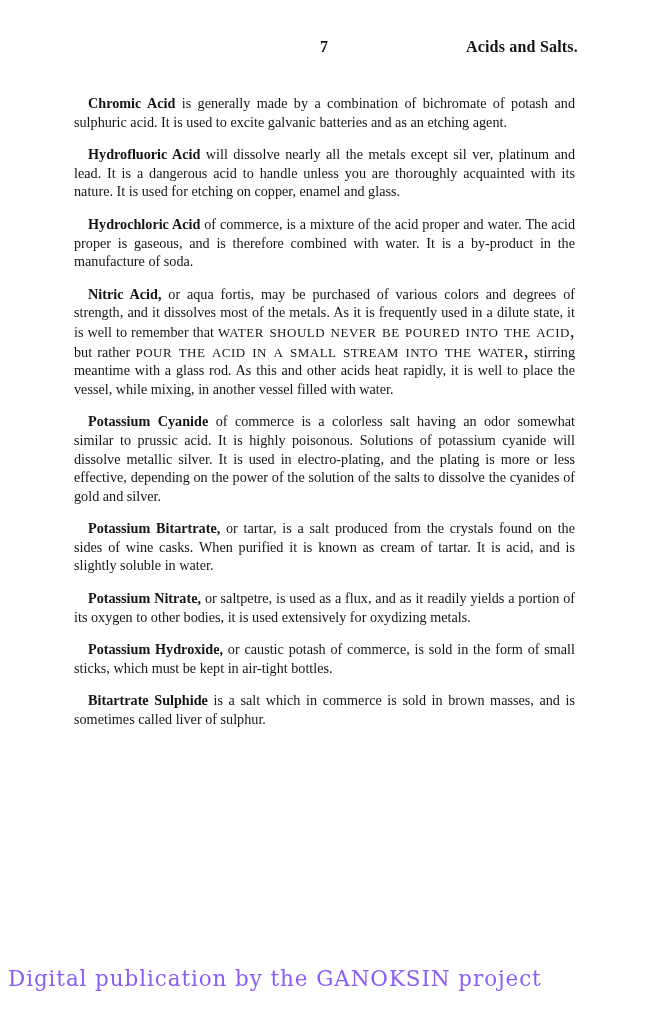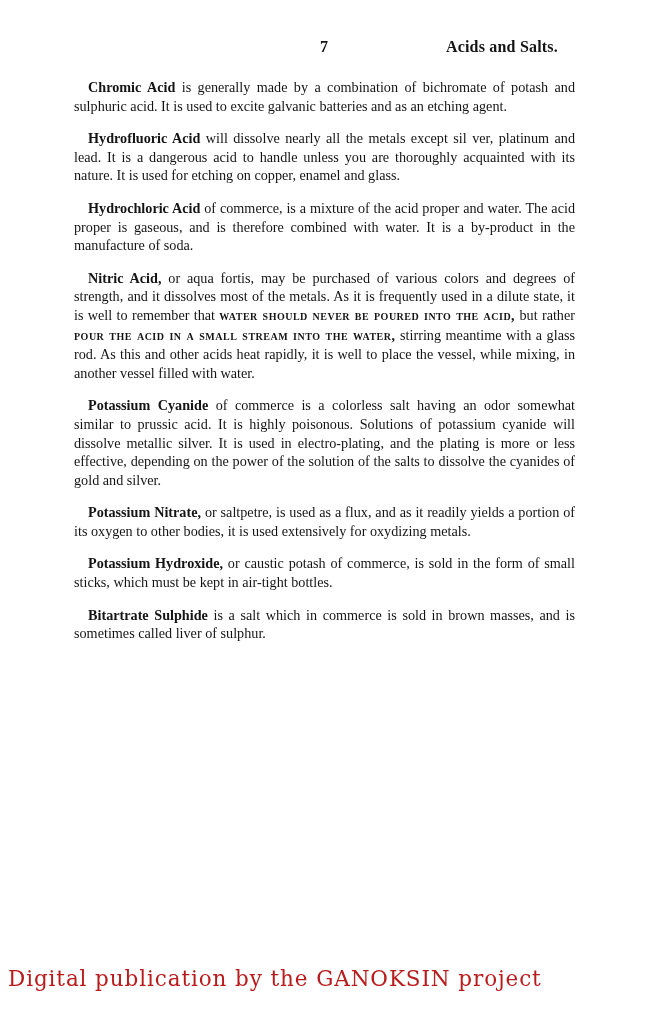--- a/index.html
+++ b/index.html
@@ -31,58 +31,58 @@
     }
     .page-number {
       position: absolute;
       left: 320px;
       top: 2px;
       font-size: 16px;
       font-weight: bold;
     }
     .running-title {
       position: absolute;
-      right: 104px;
+      right: 84px;
       top: 2px;
       font-size: 16px;
       font-weight: bold;
       letter-spacing: 0.2px;
     }
     .body-text {
       position: absolute;
       left: 74px;
-      top: 78px;
+      top: 94px;
       width: 501px;
       font-family: "Liberation Serif", "DejaVu Serif", serif;
       font-size: 14.2px;
       line-height: 18.6px;
       text-align: justify;
     }
     .entry {
       margin: 0 0 14px 0;
       text-indent: 14px;
     }
     .entry .term {
       font-weight: bold;
     }
     .entry .caps {
       font-variant: small-caps;
-      font-weight: bold;
+      font-weight: normal;
       letter-spacing: 0.5px;
-      font-size: 14px;
+      font-size: 18px;
     }
     .footer {
       position: absolute;
       left: 8px;
       top: 966px;
       width: 650px;
       font-family: "DejaVu Serif", "Liberation Serif", serif;
       font-size: 21.5px;
       letter-spacing: 0.9px;
-      color: #b91c1c;
+      color: #8b5cf6;
       white-space: nowrap;
     }
   </style>
 </head>
 <body>
 
 <div class="page">
 
   <div class="header">
     <span class="page-number">7</span>
@@ -97,20 +97,21 @@
 
     <p class="entry"><span class="term">Hydrochloric Acid</span><span> of commerce, is a mixture of the acid proper and water. The acid proper is gaseous, and is therefore combined with water. It is a by-product in the manufacture of soda.</span></p>
 
 
     <p class="entry"><span class="term">Nitric Acid,</span><span> or aqua fortis, may be purchased of various colors and degrees of strength, and it dissolves most of the metals. As it is frequently used in a dilute state, it is well to remember that </span><span class="caps">water should never be poured into the acid,</span><span> but rather </span><span class="caps">pour the acid in a small stream into the water,</span><span> stirring meantime with a glass rod. As this and other acids heat rapidly, it is well to place the vessel, while mixing, in another vessel filled with water.</span></p>
 
 
     <p class="entry"><span class="term">Potassium Cyanide</span><span> of commerce is a colorless salt having an odor somewhat similar to prussic acid. It is highly poisonous. Solu­tions of potassium cyanide will dissolve metallic silver. It is used in electro-plating, and the plating is more or less effective, depending on the power of the solution of the salts to dissolve the cyanides of gold and silver.</span></p>
 
 
+    <p class="entry"><span class="term">Potassium Bitartrate,</span><span> or tartar, is a salt produced from the crys­tals found on the sides of wine casks. When purified it is known as cream of tartar. It is acid, and is slightly soluble in water.</span></p>
 
     <p class="entry"><span class="term">Potassium Nitrate,</span><span> or saltpetre, is used as a flux, and as it readily yields a portion of its oxygen to other bodies, it is used extensively for oxydizing metals.</span></p>
 
     <p class="entry"><span class="term">Potassium Hydroxide,</span><span> or caustic potash of commerce, is sold in the form of small sticks, which must be kept in air-tight bottles.</span></p>
 
     <p class="entry"><span class="term">Bitartrate Sulphide</span><span> is a salt which in commerce is sold in brown masses, and is sometimes called liver of sulphur.</span></p>
 
   </div>
 
   <div class="footer">Digital publication by the GANOKSIN project</div>

